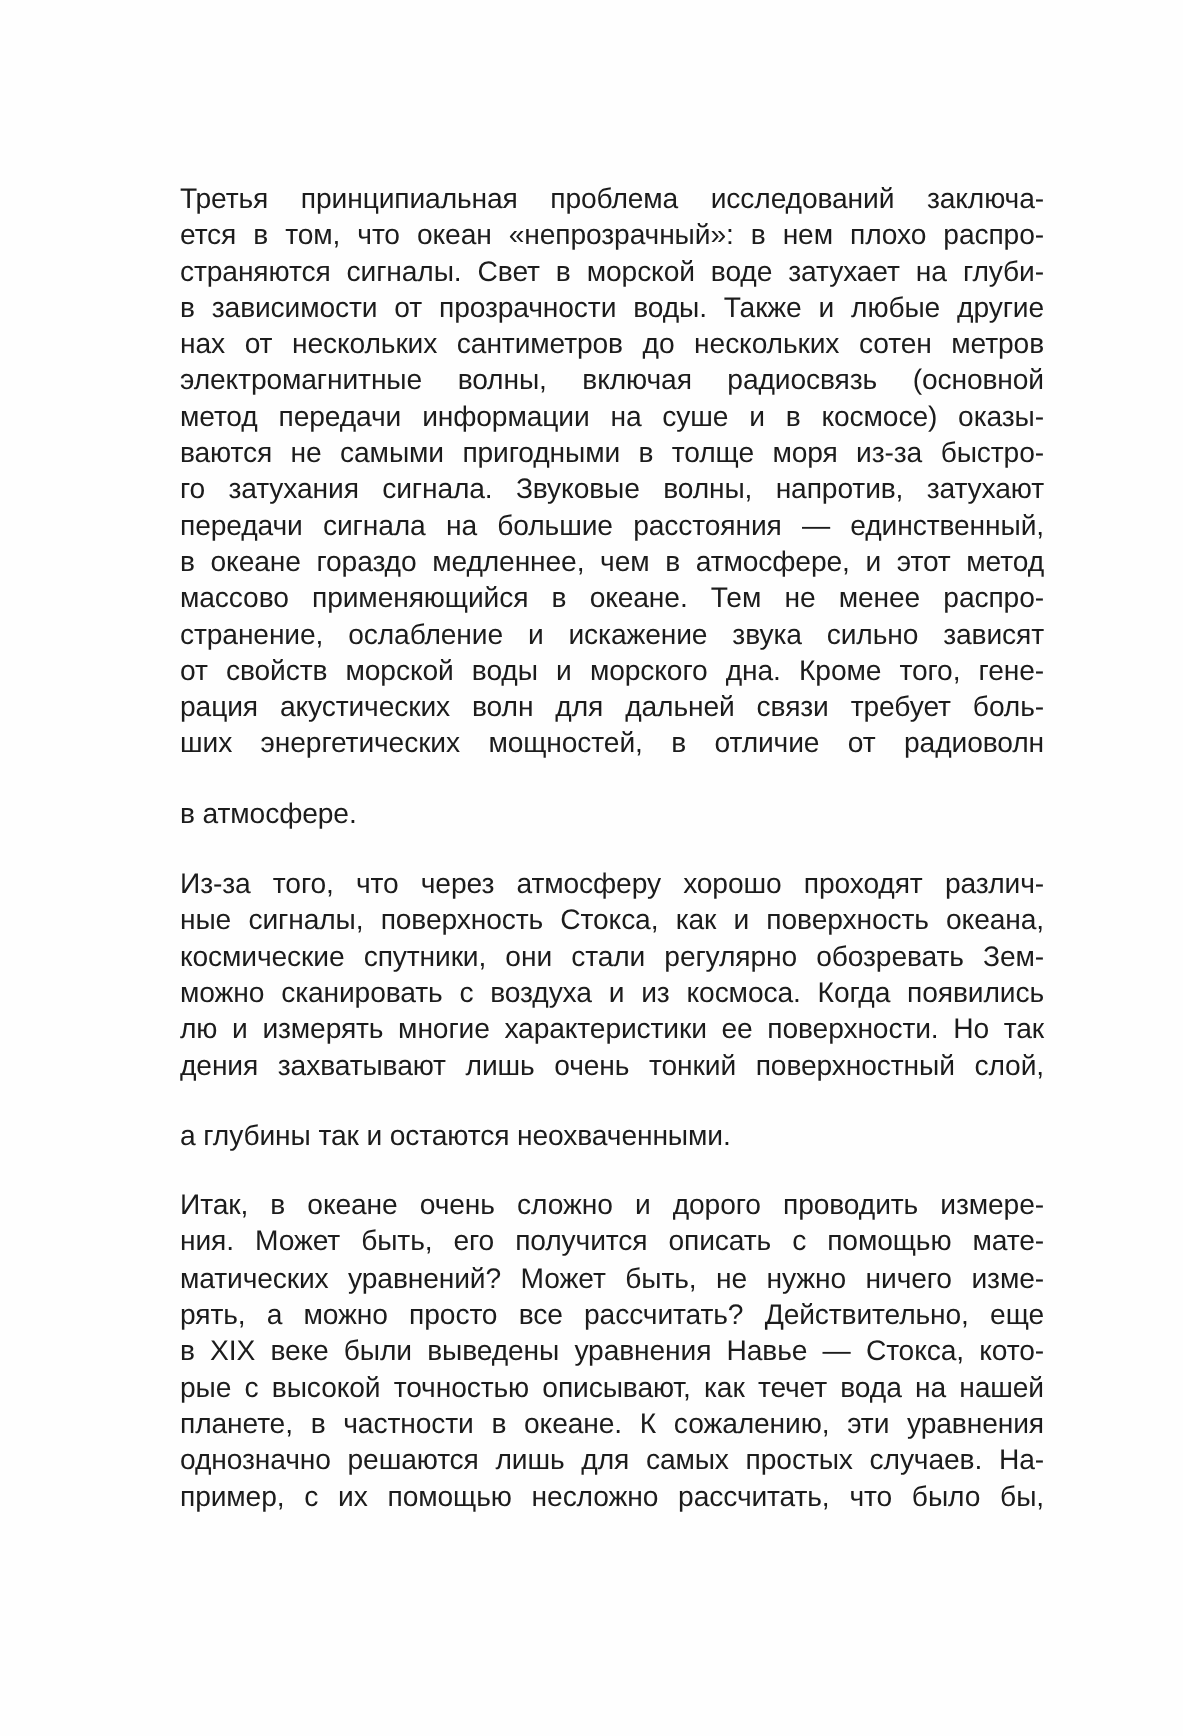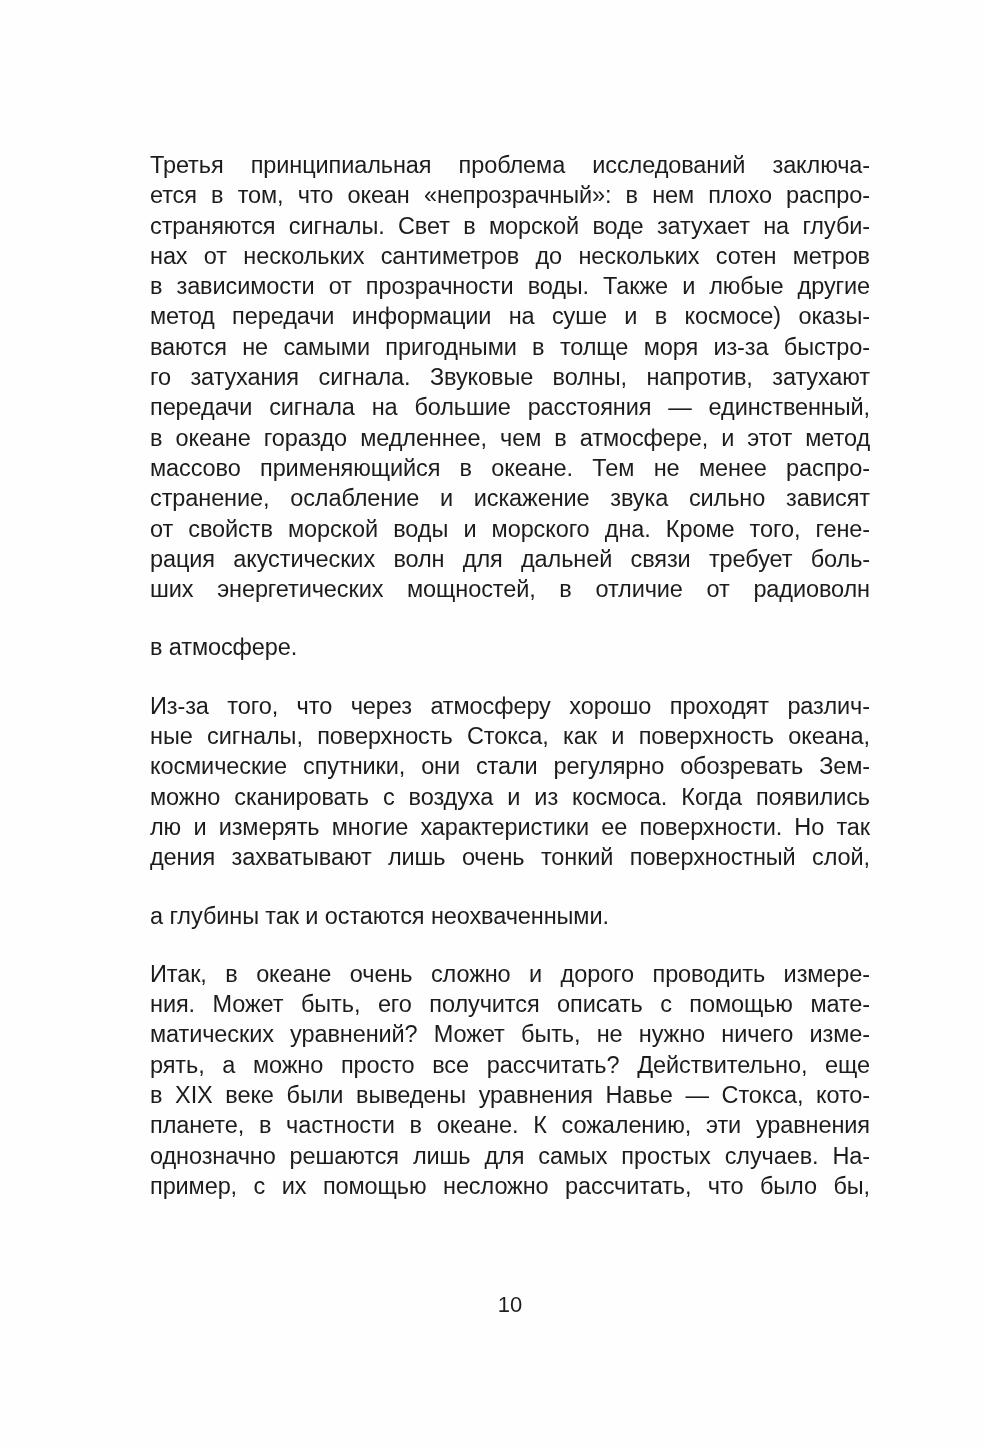--- a/index.html
+++ b/index.html
@@ -52,22 +52,23 @@
 </style>
 </head>
 <body>
 
 <div class="page">
   <div class="text-column">
       <div class="paragraph">
         <div class="line">Третья принципиальная проблема исследований заключа-</div>
         <div class="line">ется в том, что океан «непрозрачный»: в нем плохо распро-</div>
         <div class="line">страняются сигналы. Свет в морской воде затухает на глуби-</div>
+        <div class="line">в зависимости от прозрачности воды. Также и любые другие</div>
         <div class="line">нах от нескольких сантиметров до нескольких сотен метров</div>
-        <div class="line">в зависимости от прозрачности воды. Также и любые другие</div>
+        <div class="line">электромагнитные волны, включая радиосвязь (основной</div>
         <div class="line">метод передачи информации на суше и в космосе) оказы-</div>
         <div class="line">ваются не самыми пригодными в толще моря из-за быстро-</div>
         <div class="line">го затухания сигнала. Звуковые волны, напротив, затухают</div>
         <div class="line">передачи сигнала на большие расстояния — единственный,</div>
         <div class="line">в океане гораздо медленнее, чем в атмосфере, и этот метод</div>
         <div class="line">массово применяющийся в океане. Тем не менее распро-</div>
         <div class="line">странение, ослабление и искажение звука сильно зависят</div>
         <div class="line">от свойств морской воды и морского дна. Кроме того, гене-</div>
         <div class="line">рация акустических волн для дальней связи требует боль-</div>
         <div class="line">ших энергетических мощностей, в отличие от радиоволн</div>
@@ -81,19 +82,19 @@
         <div class="line">лю и измерять многие характеристики ее поверхности. Но так</div>
         <div class="line">дения захватывают лишь очень тонкий поверхностный слой,</div>
         <div class="line no-stretch">а глубины так и остаются неохваченными.</div>
       </div>
       <div class="paragraph">
         <div class="line">Итак, в океане очень сложно и дорого проводить измере-</div>
         <div class="line">ния. Может быть, его получится описать с помощью мате-</div>
         <div class="line">матических уравнений? Может быть, не нужно ничего изме-</div>
         <div class="line">рять, а можно просто все рассчитать? Действительно, еще</div>
         <div class="line">в XIX веке были выведены уравнения Навье — Стокса, кото-</div>
+        <div class="line">рые с высокой точностью описывают, как течет вода на нашей</div>
         <div class="line">планете, в частности в океане. К сожалению, эти уравнения</div>
         <div class="line">однозначно решаются лишь для самых простых случаев. На-</div>
         <div class="line">пример, с их помощью несложно рассчитать, что было бы,</div>
       </div>
     </div>
-  <div class="page-number">10</div>
 </div>
 
 </body></html>

